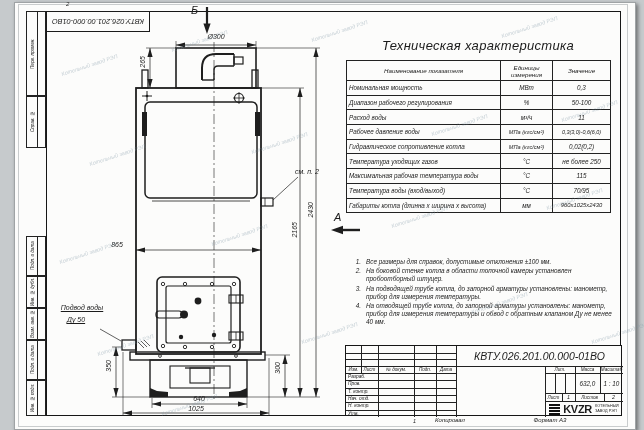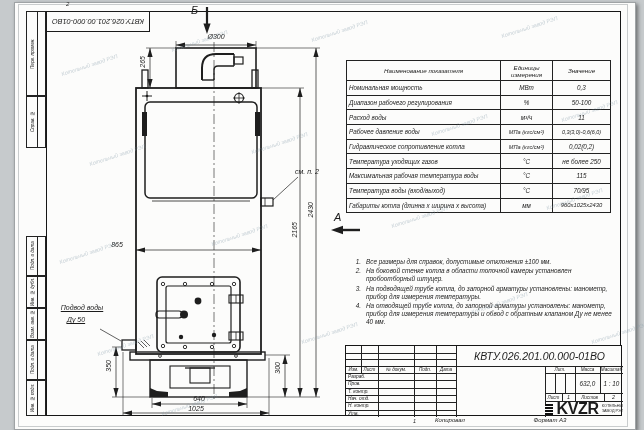--- a/index.html
+++ b/index.html
@@ -219,20 +219,21 @@
   <div class="vdim" style="left:291px;top:222px;">2165</div>
   <div class="vdim" style="left:307px;top:202px;">2430</div>
   <div class="vdim" style="left:105px;top:360px;">350</div>
   <div class="vdim" style="left:274px;top:362px;">300</div>
   <div class="hdim" style="left:179px;top:395px;width:40px;">640</div>
   <div class="hdim" style="left:174px;top:404.5px;width:44px;">1025</div>
   <div class="abs it" style="left:295px;top:168px;font-size:7px;">см. п. 2</div>
   <div class="abs it u cen" style="left:56px;top:304px;width:52px;font-size:7px;">Подвод воды</div>
   <div class="abs it u cen" style="left:58px;top:316px;width:36px;font-size:7px;">Ду 50</div>
 
+  <div class="abs it cen" style="left:346px;top:38px;width:264px;font-size:13px;letter-spacing:.3px;">Техническая характеристика</div>
   <table class="spec abs" style="left:346px;top:60px;">
     <colgroup>
         <col style="width:154px">
         <col style="width:52px">
         <col style="width:58px">
       </colgroup>
     <tbody>
         <tr>
       <th>Наименование показателя</th>
       <th>Единицы измерения</th>
@@ -355,21 +356,21 @@
     <div class="tcell" style="left:229px;top:27px;width:25px;height:20px;font-size:6.3px;">632,0</div>
     <div class="tcell" style="left:254px;top:27px;width:23px;height:20px;font-size:6.3px;">1 : 10</div>
 
     <div class="tcell" style="left:199px;top:47px;width:17px;height:8px;font-size:4.6px;">Лист</div>
     <div class="tcell" style="left:216px;top:47px;width:13px;height:8px;font-size:5.4px;">1</div>
     <div class="tcell" style="left:229px;top:47px;width:29px;height:8px;font-size:4.6px;">Листов</div>
     <div class="tcell" style="left:258px;top:47px;width:19px;height:8px;font-size:5.4px;">2</div>
 
     <div class="tcell" style="left:199px;top:55px;width:78px;height:16px;gap:3px;">
       <span class="logomark"></span>
-      <span style="font-size:16px;font-weight:bold;font-style:normal;letter-spacing:-.3px;">KVZR</span>
+      <span style="font-size:11px;font-weight:bold;font-style:normal;letter-spacing:-.3px;">KVZR</span>
       <span style="display:flex;flex-direction:column;align-items:flex-start;font-style:normal;">
         <span style="font-size:3.8px;line-height:1.2;">КОТЕЛЬНЫЙ</span>
         <span style="font-size:3.8px;line-height:1.2;">ЗАВОД РЭП</span>
       </span>
     </div>
   </div>
 
   <div class="wm" style="left:60px;top:62px;">Котельный завод РЭП</div>
   <div class="wm" style="left:170px;top:38px;">Котельный завод РЭП</div>
   <div class="wm" style="left:310px;top:28px;">Котельный завод РЭП</div>

